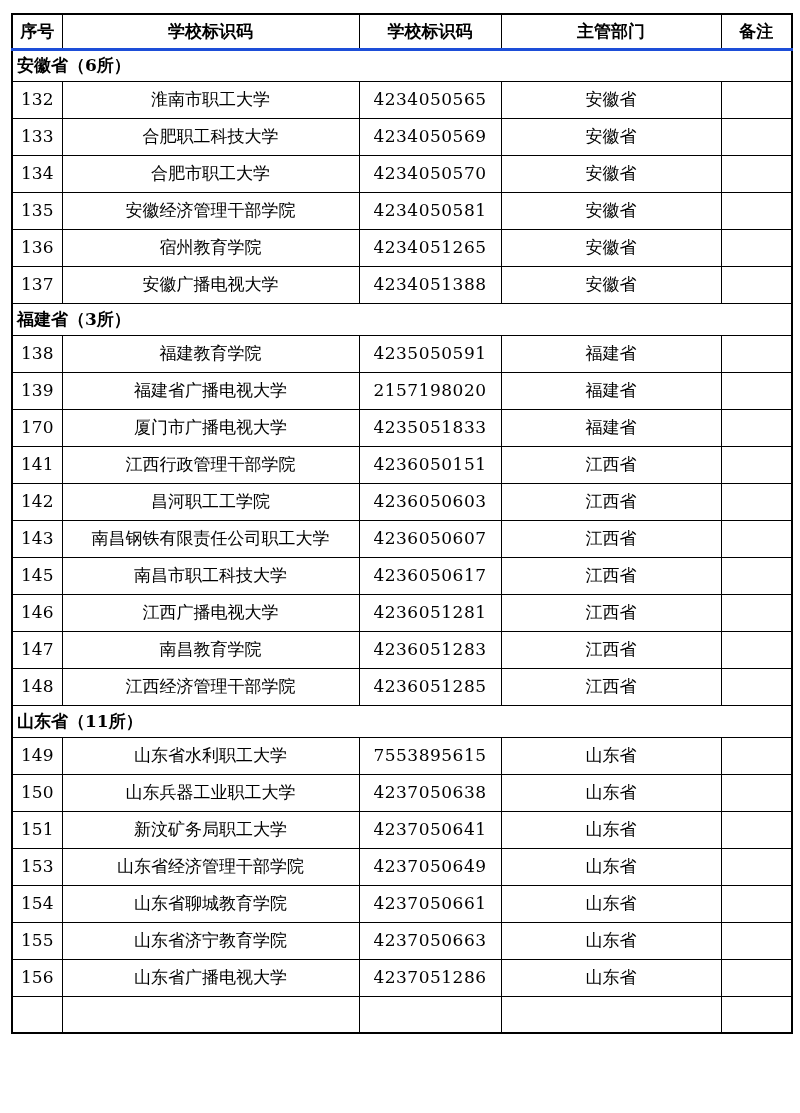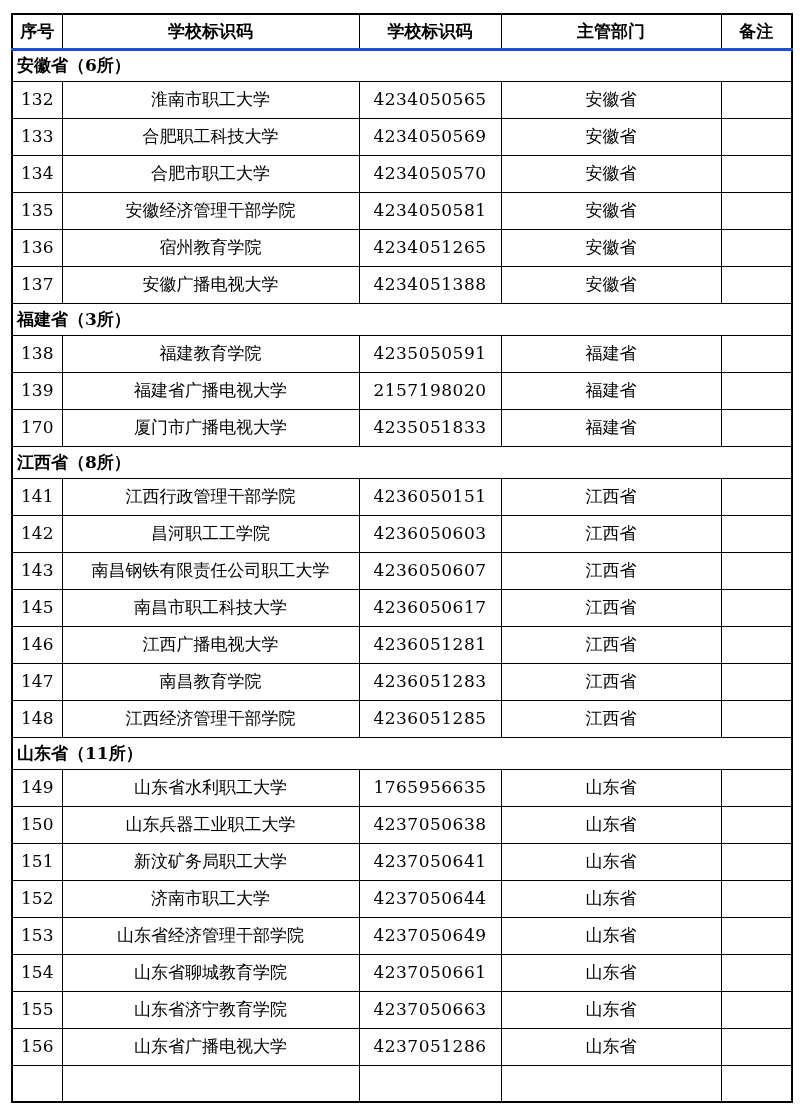--- a/index.html
+++ b/index.html
@@ -132,23 +132,20 @@
           <td class="col-dept">福建省</td>
           <td class="col-note"></td>
         </tr>
         <tr class="data-row">
           <td class="col-no">170</td>
           <td class="col-name">厦门市广播电视大学</td>
           <td class="col-code">4235051833</td>
           <td class="col-dept">福建省</td>
           <td class="col-note"></td>
         </tr>
-        <tr class="section-row">
-          <td colspan="5">江西省（8所）</td>
-        </tr>
         <tr class="data-row">
           <td class="col-no">141</td>
           <td class="col-name">江西行政管理干部学院</td>
           <td class="col-code">4236050151</td>
           <td class="col-dept">江西省</td>
           <td class="col-note"></td>
         </tr>
         <tr class="data-row">
           <td class="col-no">142</td>
           <td class="col-name">昌河职工工学院</td>
@@ -190,42 +187,35 @@
           <td class="col-code">4236051285</td>
           <td class="col-dept">江西省</td>
           <td class="col-note"></td>
         </tr>
         <tr class="section-row">
           <td colspan="5">山东省（11所）</td>
         </tr>
         <tr class="data-row">
           <td class="col-no">149</td>
           <td class="col-name">山东省水利职工大学</td>
-          <td class="col-code">1765956635</td>
+          <td class="col-code">7553895615</td>
           <td class="col-dept">山东省</td>
           <td class="col-note"></td>
         </tr>
         <tr class="data-row">
           <td class="col-no">150</td>
           <td class="col-name">山东兵器工业职工大学</td>
           <td class="col-code">4237050638</td>
           <td class="col-dept">山东省</td>
           <td class="col-note"></td>
         </tr>
         <tr class="data-row">
           <td class="col-no">151</td>
           <td class="col-name">新汶矿务局职工大学</td>
           <td class="col-code">4237050641</td>
-          <td class="col-dept">山东省</td>
-          <td class="col-note"></td>
-        </tr>
-        <tr class="data-row">
-          <td class="col-no">152</td>
-          <td class="col-name">济南市职工大学</td>
-          <td class="col-code">4237050644</td>
           <td class="col-dept">山东省</td>
           <td class="col-note"></td>
         </tr>
         <tr class="data-row">
           <td class="col-no">153</td>
           <td class="col-name">山东省经济管理干部学院</td>
           <td class="col-code">4237050649</td>
           <td class="col-dept">山东省</td>
           <td class="col-note"></td>
         </tr>

